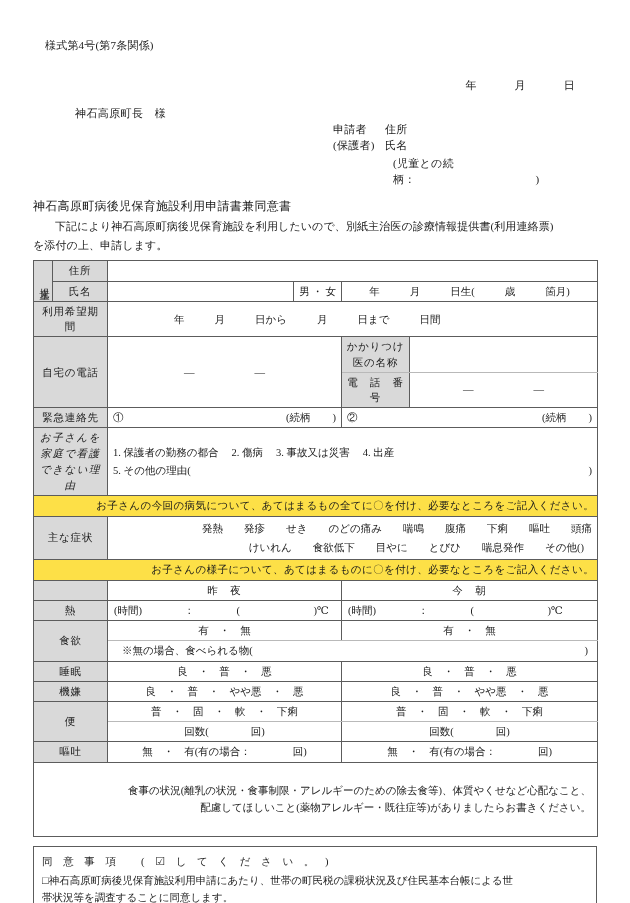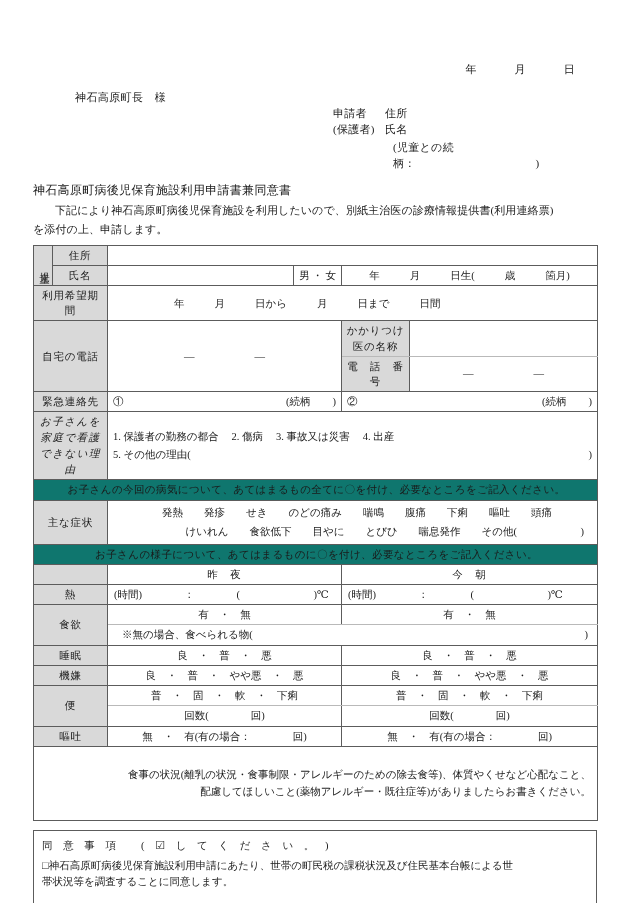--- a/index.html
+++ b/index.html
@@ -96,37 +96,37 @@
   .vert {
     writing-mode: vertical-rl;
     text-orientation: upright;
     letter-spacing: 1px;
     line-height: 1;
     margin: 0 auto;
     display: block;
     width: 12px;
   }
   .banner {
-    background: #0f766e;
+    background: #fde047;
     letter-spacing: .4px;
     padding-left: 5px !important;
-    text-align: center;
+    text-align: right;
   }
   .sp-lg { display: inline-block; width: 30px; }
   .sp-md { display: inline-block; width: 22px; }
   .sp-sm { display: inline-block; width: 13px; }
   .pad-l { padding-left: 6px !important; }
   .reason-cell {
     text-align: left;
     line-height: 1.7;
     padding: 2px 5px !important;
   }
   .reason-cell .row2 { display: block; }
   .sym-cell {
-    text-align: center;
+    text-align: right;
     line-height: 1.85;
     padding: 2px 5px 2px 14px !important;
   }
   .notes-cell {
     text-align: right;
     line-height: 1.65;
     padding: 4px 6px !important;
     vertical-align: top;
   }
   .justify-sp {
@@ -155,20 +155,21 @@
     text-indent: 0;
     margin-top: 1px;
   }
   .cbox { font-size: 11px; }
 </style>
 </head>
 <body>
 
 <div class="page">
 
+  <div class="form-no">様式第4号(第7条関係)</div>
 
   <div class="date-line">
     <span class="date-y">年</span><span class="date-m">月</span><span>日</span>
   </div>
 
   <div class="addressee">神石高原町長　様</div>
 
   <div class="applicant-block">
     <div class="applicant-row">
       <span class="lbl">申請者</span><span>住所</span>

